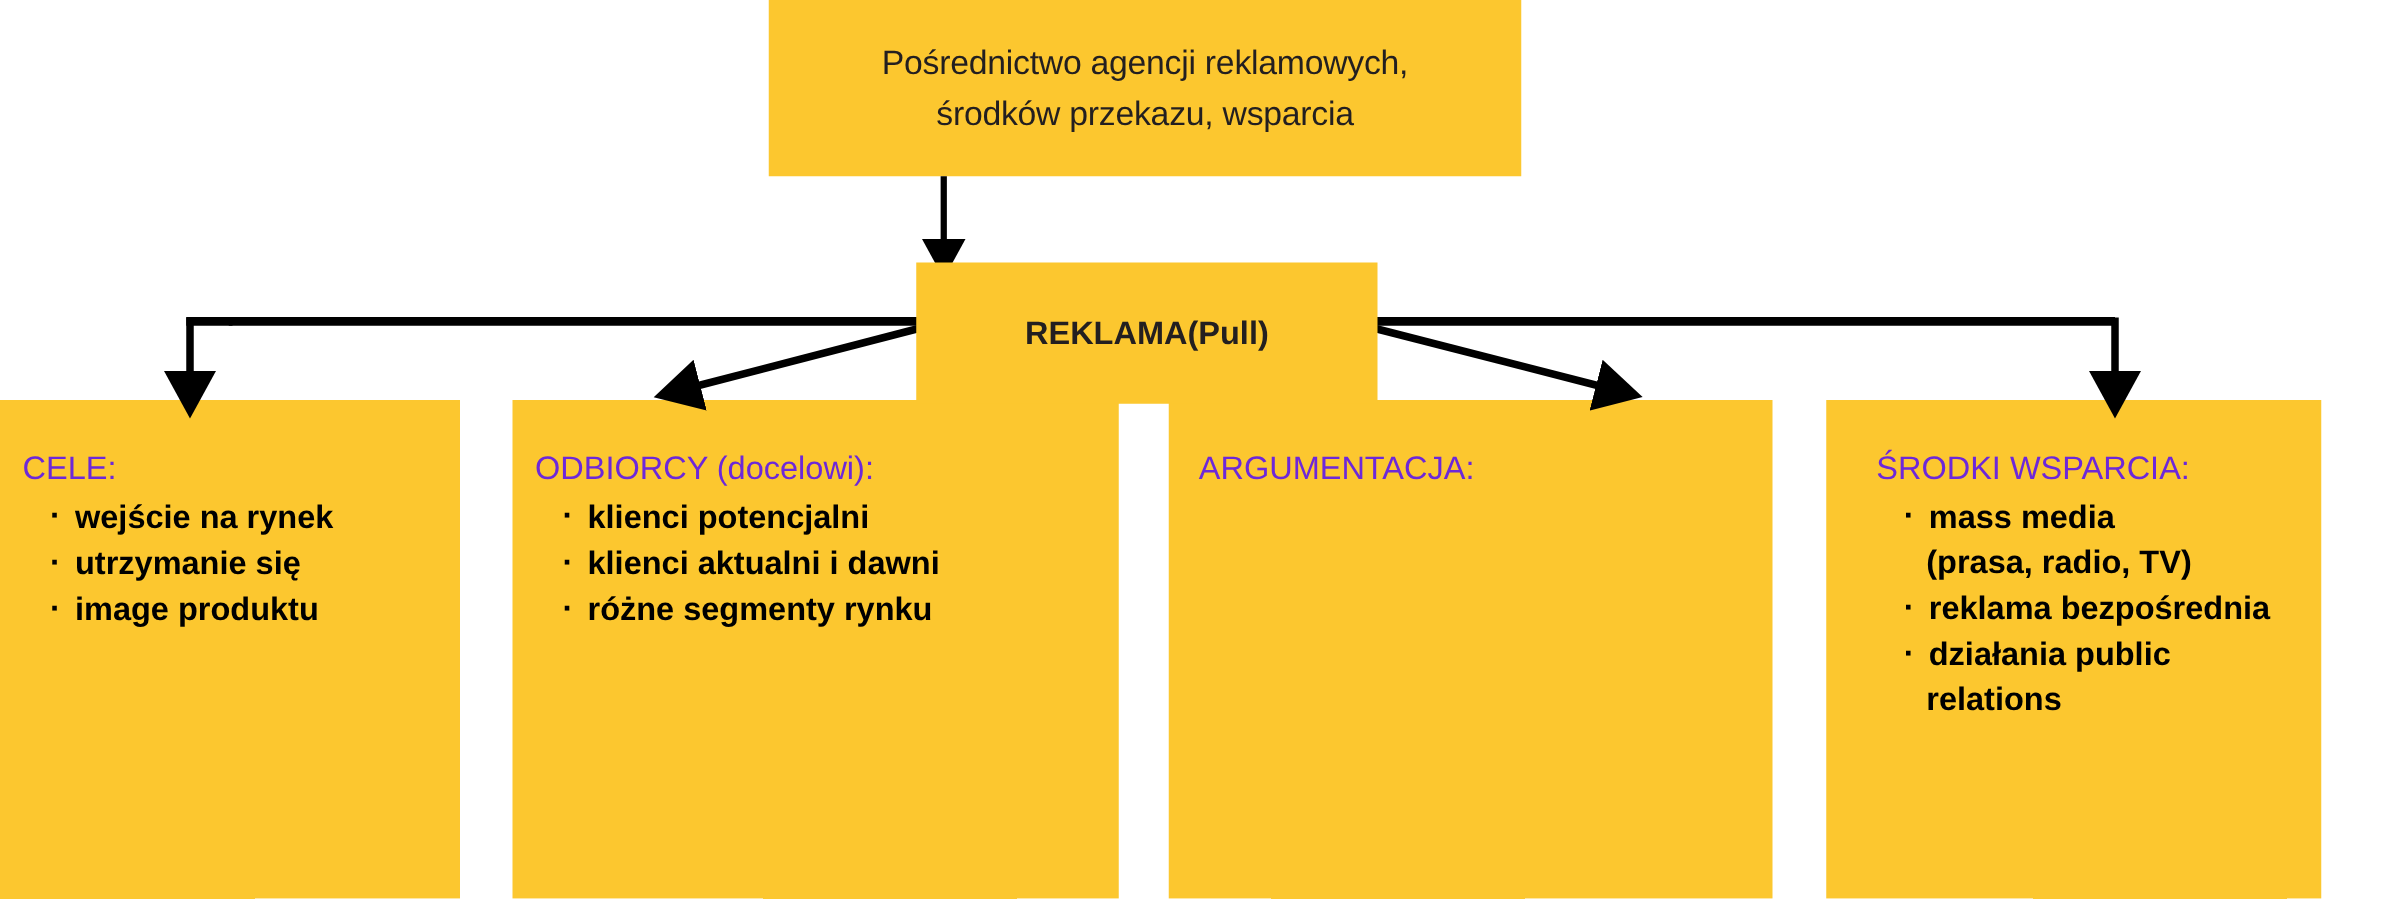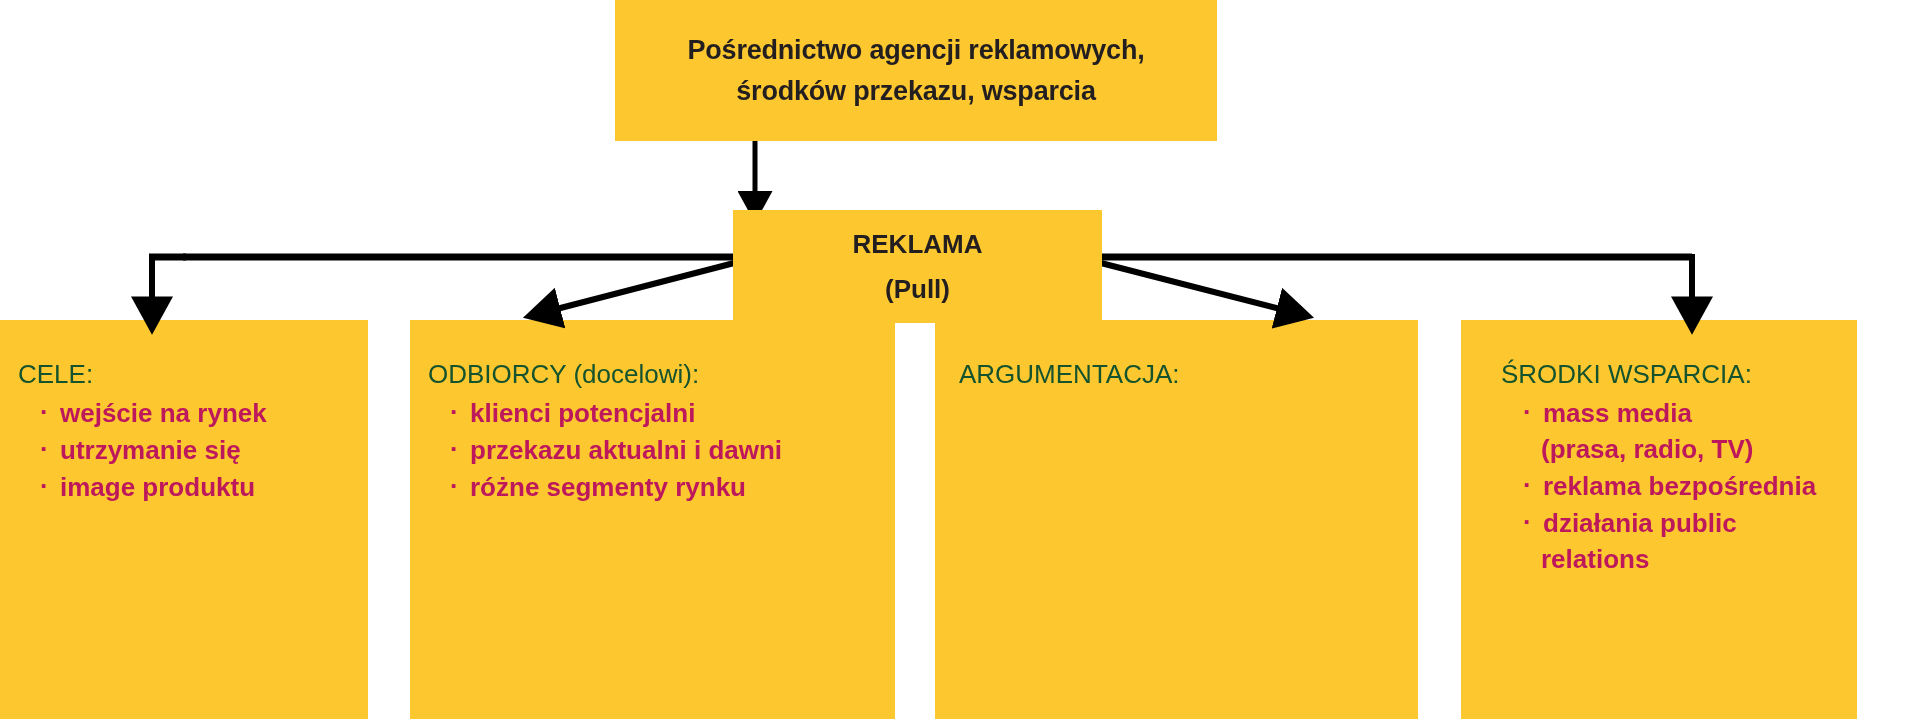--- a/index.html
+++ b/index.html
@@ -29,35 +29,35 @@
   #top-box {
     left: 615px;
     top: 0px;
     width: 602px;
     height: 141px;
     display: flex;
     flex-direction: column;
     align-items: center;
     justify-content: center;
     text-align: left;
-    font-weight: bold;
+    font-weight: normal;
     font-size: 27px;
     line-height: 41px;
     letter-spacing: -0.2px;
   }
   #top-box .line { display: block; }
 
   
   #reklama-box {
     left: 733px;
     top: 210px;
     width: 369px;
     height: 113px;
     display: flex;
-    flex-direction: column;
+    flex-direction: row;
     align-items: center;
     justify-content: center;
     text-align: center;
     font-weight: bold;
     font-size: 26px;
     line-height: 45px;
     z-index: 3;
   }
 
   
@@ -71,31 +71,31 @@
   #box-cele      { left: 0px;    width: 368px; }
   #box-odbiorcy  { left: 410px;  width: 485px; }
   #box-argument  { left: 935px;  width: 483px; padding-left: 24px; }
   #box-srodki    { left: 1461px; width: 396px; padding-left: 40px; }
 
   .leaf-title {
     font-weight: normal;
     font-size: 26px;
     line-height: 36px;
     margin: 0 0 3px 0;
-    color: #14532d;
+    color: #6d28d9;
     white-space: nowrap;
   }
   .leaf-list {
     list-style: none;
     margin: 0;
     padding: 0 0 0 22px;
     font-weight: bold;
     font-size: 26px;
     line-height: 36px;
-    color: #be185d;
+    color: #000000;
   }
   .leaf-list li {
     position: relative;
     padding-left: 20px;
     margin-bottom: 1px;
   }
   .leaf-list li::before {
     content: "\00B7";
     position: absolute;
     left: 0px;
@@ -161,21 +161,21 @@
       <li><span>wejście na rynek</span></li>
       <li><span>utrzymanie się</span></li>
       <li><span>image produktu</span></li>
     </ul>
   </div>
 
   <div class="box leaf-box" id="box-odbiorcy">
     <div class="leaf-title">ODBIORCY (docelowi):</div>
     <ul class="leaf-list">
       <li><span>klienci potencjalni</span></li>
-      <li><span>przekazu aktualni i dawni</span></li>
+      <li><span>klienci aktualni i dawni</span></li>
       <li><span>różne segmenty rynku</span></li>
     </ul>
   </div>
 
   <div class="box leaf-box" id="box-argument">
     <div class="leaf-title">ARGUMENTACJA:</div>
   </div>
 
   <div class="box leaf-box" id="box-srodki">
     <div class="leaf-title">ŚRODKI WSPARCIA:</div>

